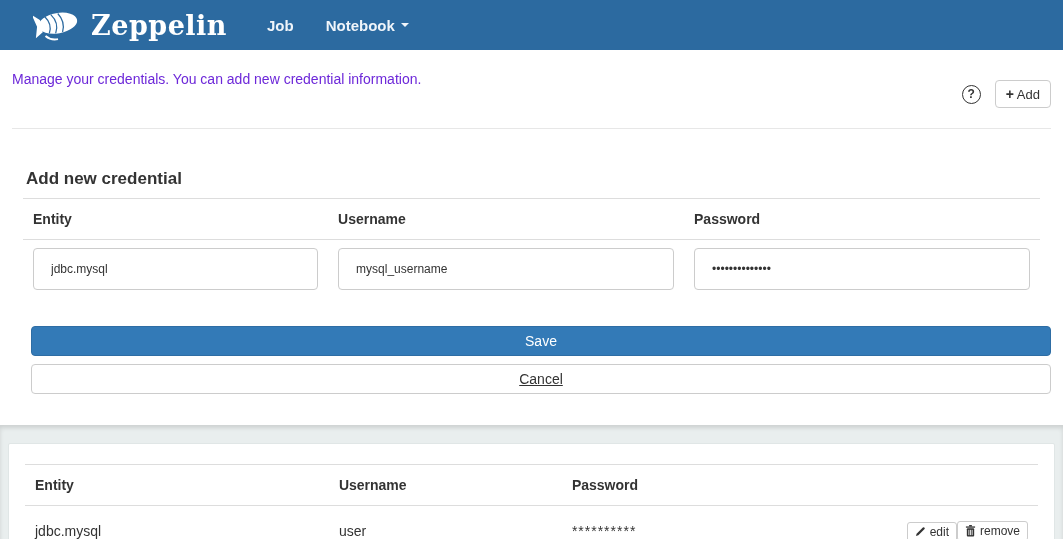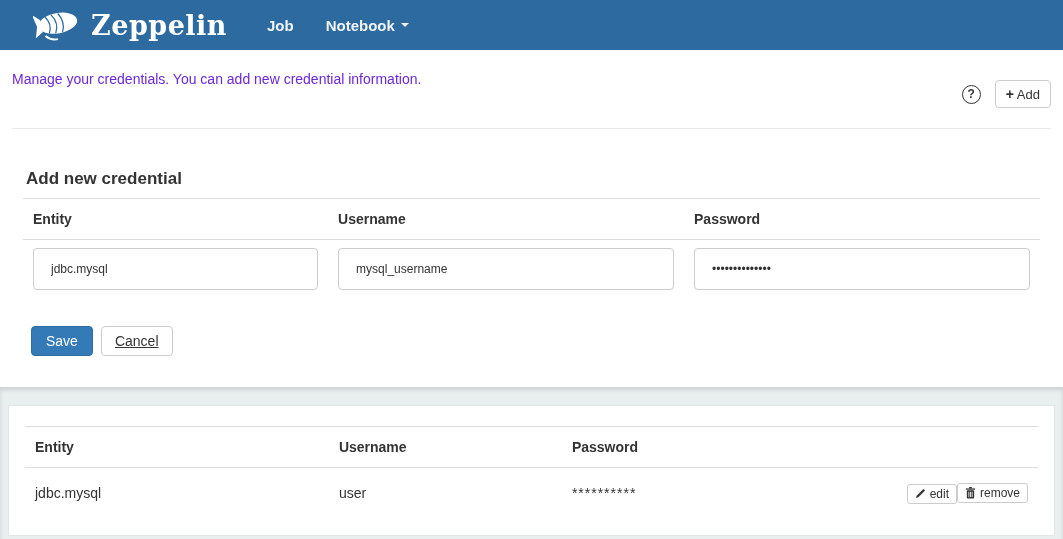--- a/index.html
+++ b/index.html
@@ -78,21 +78,21 @@
   table.form-table th {
     text-align:left; font-size:14px; color:#333; padding:12px 10px;
     border-bottom:1px solid #ddd;
   }
   table.form-table td { padding:8px 10px; }
   .text-input {
     width:100%; height:42px; border:1px solid #ccc; border-radius:4px;
     padding:3px 17px; font-size:12px; color:#333; outline:none;
     font-family:"Liberation Sans", sans-serif;
   }
-  .form-buttons { margin:28px 0 0 19px; display:flex; gap:8px; }
+  .form-buttons { margin:28px 0 0 19px; display:flex; gap:8px;flex-direction:column; }
   .btn-primary {
     background:var(--accent,#337ab7); border:1px solid var(--accent_border,#2e6da4);
     color:#fff; border-radius:4px; font-size:14px; padding:6px 14px; cursor:pointer;
     font-family:"Liberation Sans", sans-serif;
   }
   .btn-default {
     background:#fff; border:1px solid #ccc; color:#333; border-radius:4px;
     font-size:14px; padding:6px 13px; cursor:pointer; font-family:"Liberation Sans", sans-serif;text-decoration:underline;
   }
 

